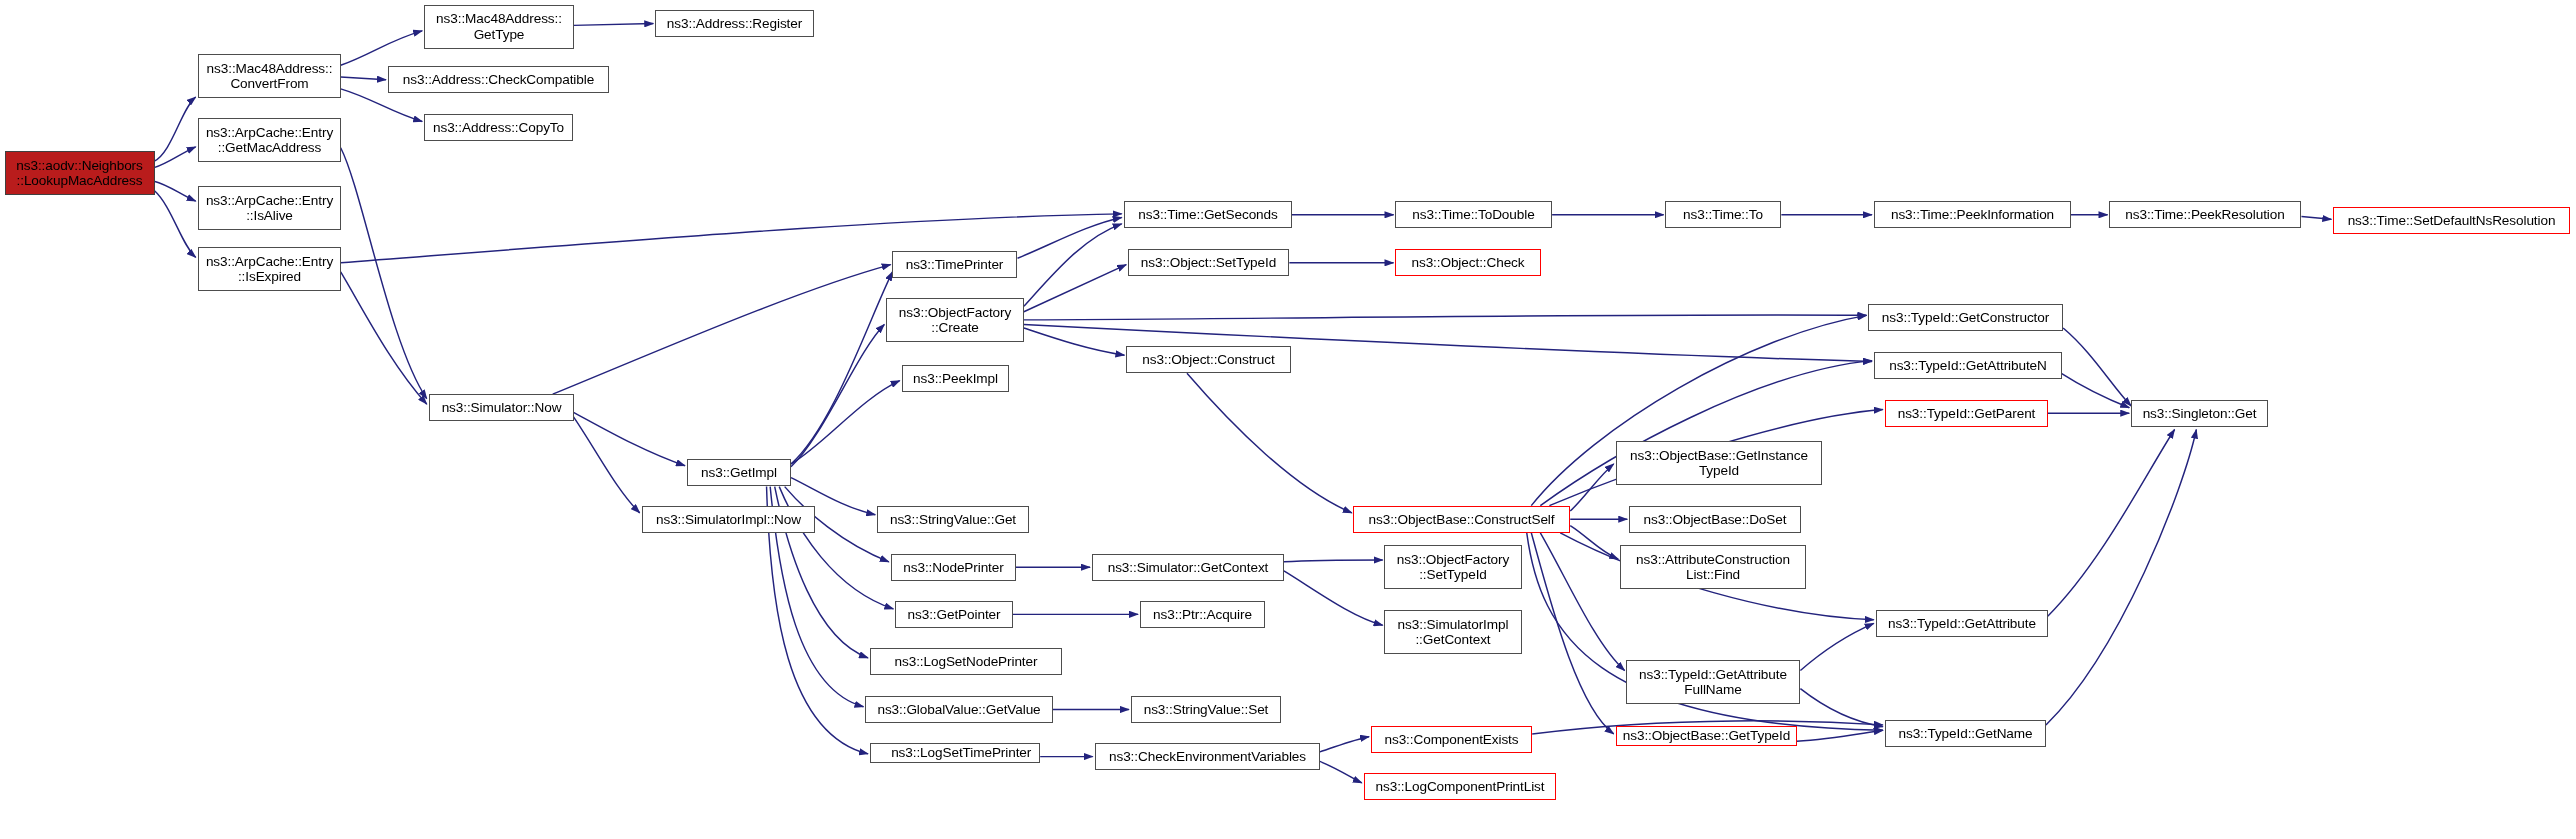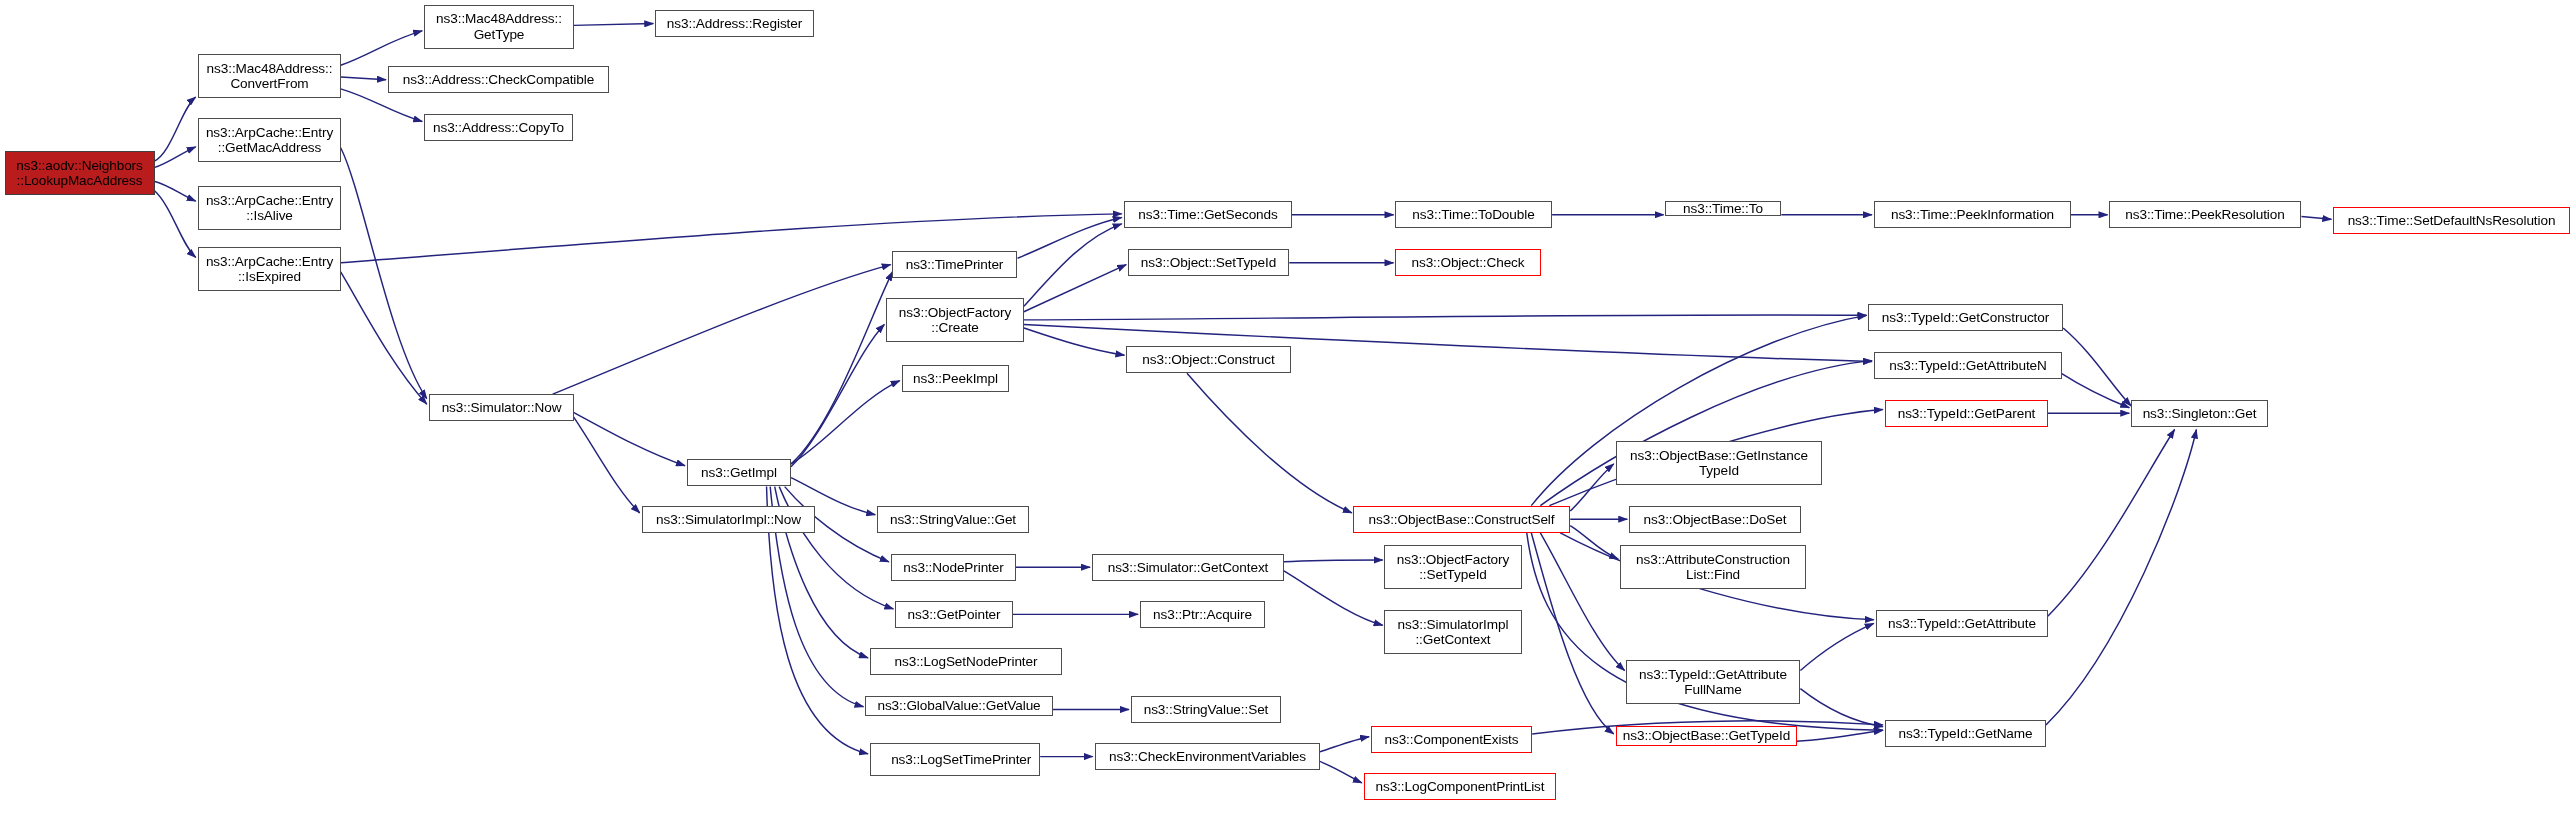--- a/index.html
+++ b/index.html
@@ -127,39 +127,39 @@
       <div class="node" style="left: 687px; top: 459px; width: 104px; height: 27px;">ns3::GetImpl</div>
       <div class="node" style="left: 642px; top: 506px; width: 173px; height: 27px;">ns3::SimulatorImpl::Now</div>
       <div class="node" style="left: 892px; top: 251px; width: 125px; height: 27px;">ns3::TimePrinter</div>
       <div class="node" style="left: 886px; top: 298px; width: 138px; height: 44px;">ns3::ObjectFactory
 ::Create</div>
       <div class="node" style="left: 902px; top: 365px; width: 107px; height: 27px;">ns3::PeekImpl</div>
       <div class="node" style="left: 877px; top: 506px; width: 152px; height: 27px;">ns3::StringValue::Get</div>
       <div class="node" style="left: 891px; top: 554px; width: 125px; height: 27px;">ns3::NodePrinter</div>
       <div class="node" style="left: 895px; top: 601px; width: 118px; height: 27px;">ns3::GetPointer</div>
       <div class="node" style="left: 870px; top: 648px; width: 192px; height: 27px;">ns3::LogSetNodePrinter</div>
-      <div class="node" style="left: 865px; top: 696px; width: 188px; height: 20px;">ns3::GlobalValue::GetValue</div>
-      <div class="node" style="left: 870px; top: 743px; width: 170px; height: 33px; padding-left: 16px;">ns3::LogSetTimePrinter</div>
+      <div class="node" style="left: 865px; top: 696px; width: 188px; height: 27px;">ns3::GlobalValue::GetValue</div>
+      <div class="node" style="left: 870px; top: 743px; width: 170px; height: 20px; padding-left: 16px;">ns3::LogSetTimePrinter</div>
       <div class="node" style="left: 1124px; top: 201px; width: 168px; height: 27px;">ns3::Time::GetSeconds</div>
       <div class="node" style="left: 1128px; top: 249px; width: 161px; height: 27px;">ns3::Object::SetTypeId</div>
       <div class="node" style="left: 1126px; top: 346px; width: 165px; height: 27px;">ns3::Object::Construct</div>
       <div class="node" style="left: 1092px; top: 554px; width: 192px; height: 27px;">ns3::Simulator::GetContext</div>
       <div class="node" style="left: 1140px; top: 601px; width: 125px; height: 27px;">ns3::Ptr::Acquire</div>
       <div class="node" style="left: 1131px; top: 696px; width: 150px; height: 27px;">ns3::StringValue::Set</div>
       <div class="node" style="left: 1095px; top: 743px; width: 225px; height: 27px;">ns3::CheckEnvironmentVariables</div>
       <div class="node" style="left: 1395px; top: 201px; width: 157px; height: 27px;">ns3::Time::ToDouble</div>
       <div class="node red" style="left: 1395px; top: 249px; width: 146px; height: 27px;">ns3::Object::Check</div>
       <div class="node red" style="left: 1353px; top: 506px; width: 217px; height: 27px;">ns3::ObjectBase::ConstructSelf</div>
       <div class="node" style="left: 1384px; top: 545px; width: 138px; height: 44px;">ns3::ObjectFactory
 ::SetTypeId</div>
       <div class="node" style="left: 1384px; top: 610px; width: 138px; height: 44px;">ns3::SimulatorImpl
 ::GetContext</div>
       <div class="node red" style="left: 1371px; top: 726px; width: 161px; height: 27px;">ns3::ComponentExists</div>
       <div class="node red" style="left: 1364px; top: 773px; width: 192px; height: 27px;">ns3::LogComponentPrintList</div>
-      <div class="node" style="left: 1665px; top: 201px; width: 116px; height: 15px;">ns3::Time::To</div>
+      <div class="node" style="left: 1665px; top: 201px; width: 116px; height: 27px;">ns3::Time::To</div>
       <div class="node" style="left: 1616px; top: 441px; width: 206px; height: 44px;">ns3::ObjectBase::GetInstance
 TypeId</div>
       <div class="node" style="left: 1629px; top: 506px; width: 172px; height: 27px;">ns3::ObjectBase::DoSet</div>
       <div class="node" style="left: 1620px; top: 545px; width: 186px; height: 44px;">ns3::AttributeConstruction
 List::Find</div>
       <div class="node" style="left: 1626px; top: 660px; width: 174px; height: 44px;">ns3::TypeId::GetAttribute
 FullName</div>
       <div class="node red" style="left: 1616px; top: 726px; width: 181px; height: 20px;">ns3::ObjectBase::GetTypeId</div>
       <div class="node" style="left: 1874px; top: 201px; width: 197px; height: 27px;">ns3::Time::PeekInformation</div>
       <div class="node" style="left: 1868px; top: 304px; width: 195px; height: 27px;">ns3::TypeId::GetConstructor</div>

